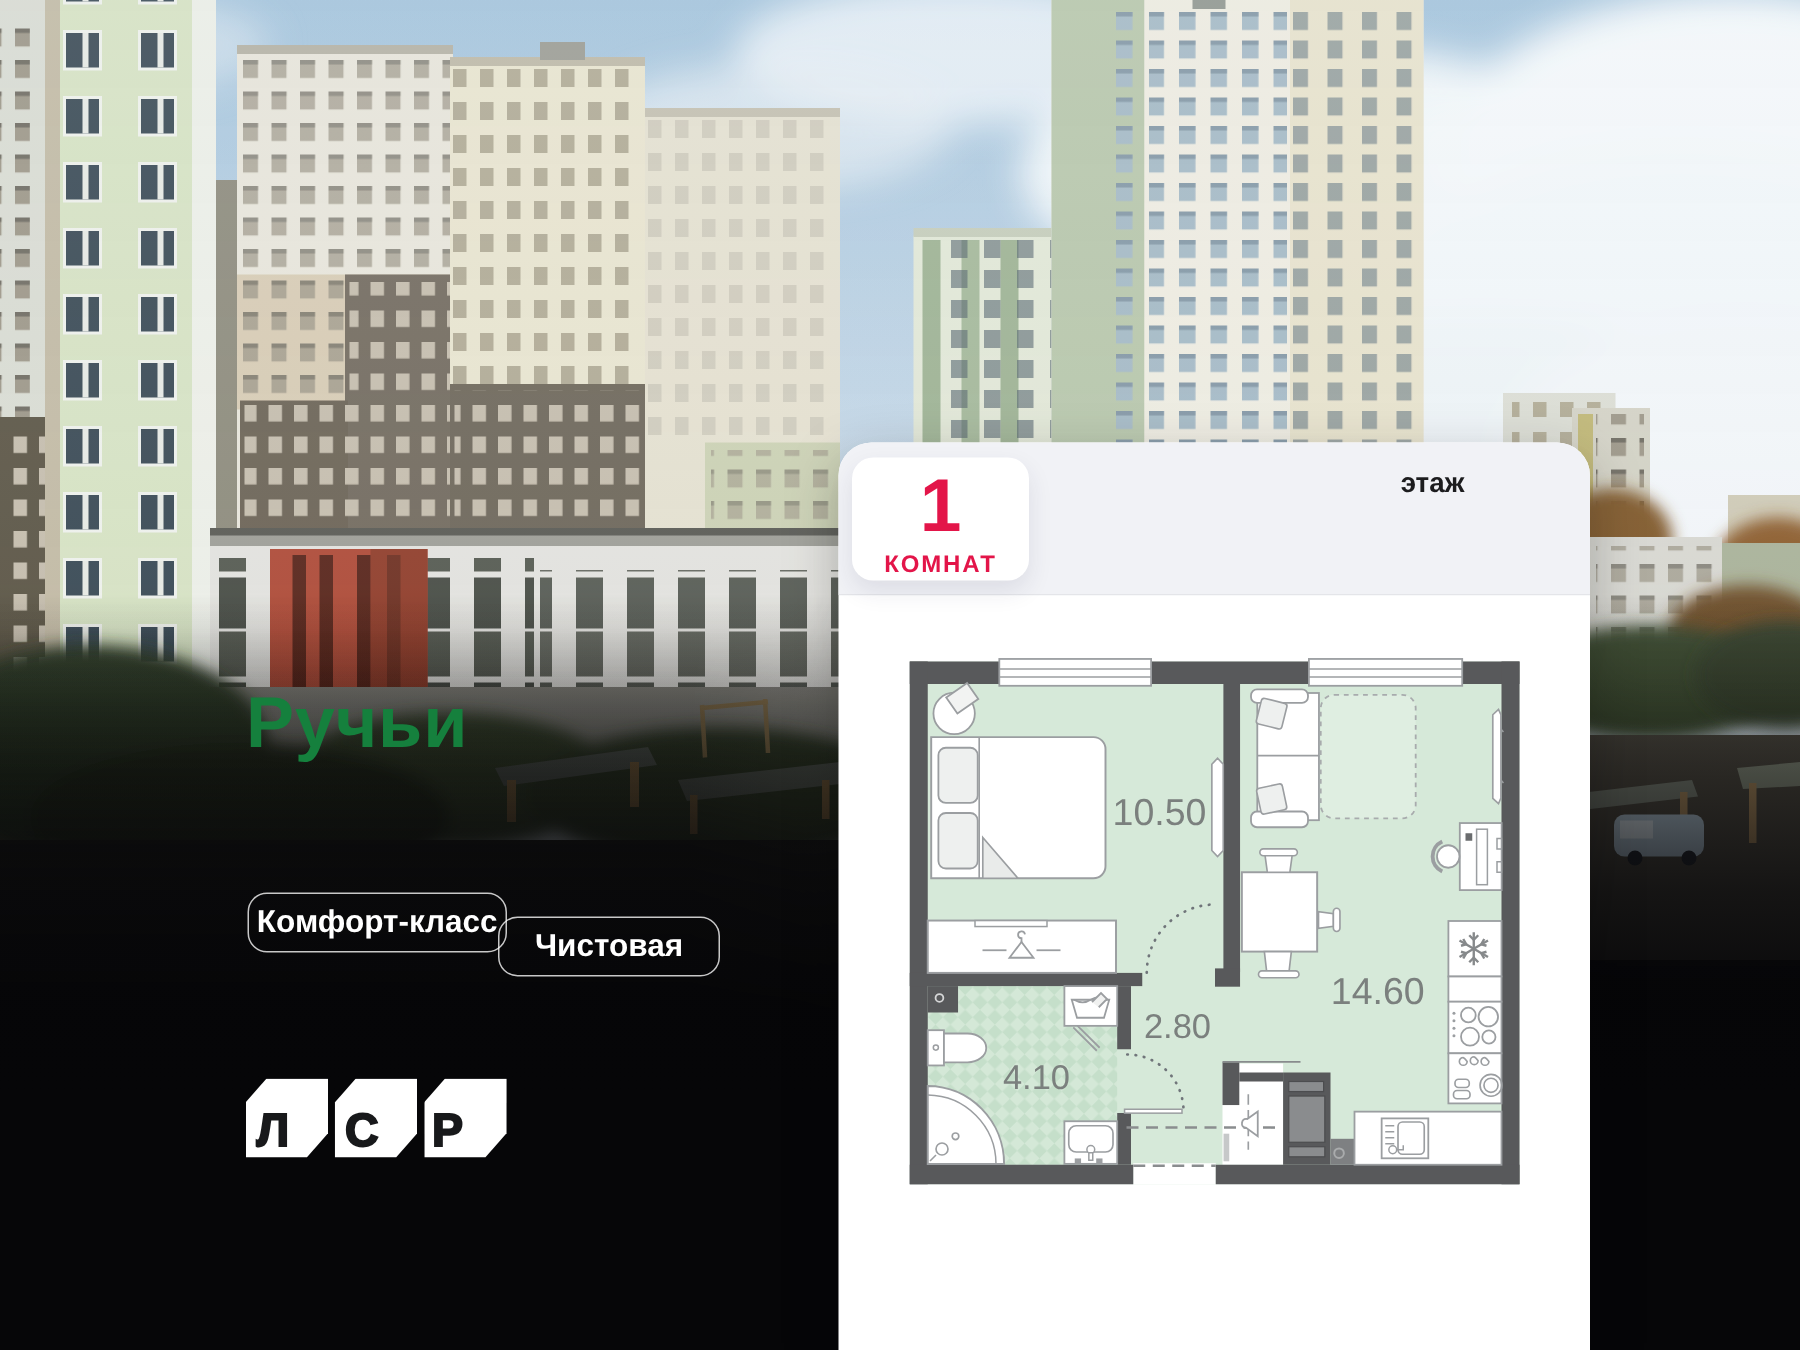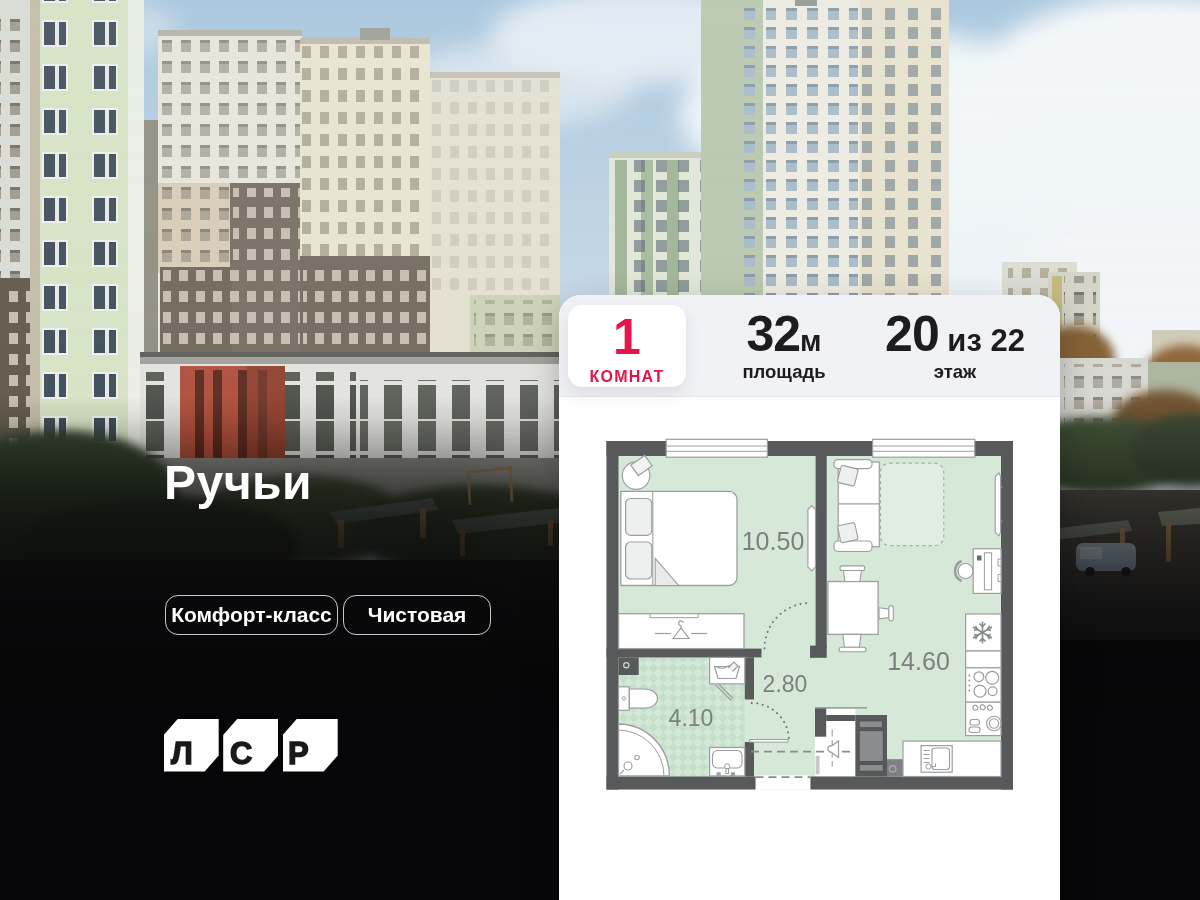--- a/index.html
+++ b/index.html
@@ -15,25 +15,25 @@
     border-bottom:1px solid #e4e5e9;}
   #roombox{position:absolute;left:9px;top:10px;width:118px;height:82px;background:#fff;border-radius:14px;
     box-shadow:0 7px 16px rgba(40,42,80,0.10);text-align:center;}
   #roombox .n{font-size:50px;font-weight:bold;color:#e31549;line-height:1;margin-top:7px;}
   #roombox .l{font-size:16px;font-weight:bold;color:#e31549;letter-spacing:1.2px;margin-top:6px;}
   .statcol{position:absolute;text-align:center;color:#1c1c1e;}
   .bignum{font-size:50px;font-weight:bold;line-height:1;letter-spacing:-1px;}
   .midnum{font-size:31px;font-weight:bold;}
   .smallm{font-size:29px;font-weight:bold;}
   .statlab{font-size:18.5px;font-weight:bold;margin-top:2px;}
-  #title{left:164px;top:455px;color:#ffffff;font-size:48px;font-weight:bold;letter-spacing:0.5px;}
+  #title{left:164px;top:455px;color:#15803d;font-size:48px;font-weight:bold;letter-spacing:0.5px;}
   .chip{position:absolute;top:595px;height:38px;border:1.5px solid rgba(255,255,255,0.78);border-radius:13px;
     color:#fff;font-size:21px;font-weight:bold;display:flex;align-items:center;justify-content:center;}
   #chip1{left:165px;width:171px;text-align:right;}
-  #chip2{left:343px;width:146px;}
+  #chip2{left:332px;width:146px;margin-top:16px;}
   #redbtn{position:absolute;left:165px;top:645px;width:325px;height:46px;background:#e8194b;border-radius:14px;
     color:#fff;font-size:21.5px;font-weight:bold;display:flex;align-items:center;justify-content:center;}
   .tile{position:absolute;top:719px;width:55px;height:52.5px;background:#fff;
     clip-path:polygon(25.5% 0%, 100% 0%, 100% 69.5%, 74.5% 100%, 0% 100%, 0% 30.5%);}
   .tl{position:absolute;top:735.5px;font-size:31px;font-weight:bold;color:#18191b;-webkit-text-stroke:1.4px #18191b;}
 </style>
 </head>
 <body>
 <div id="stage">
 
@@ -238,27 +238,22 @@
 
 <div id="card" class="abs">
 
   <div id="stats">
 
     <div id="roombox">
       <div class="n">1</div>
       <div class="l">КОМНАТ</div>
     </div>
 
-    <div class="statcol" style="left:170px;top:14px;width:110px;">
-      <div><span class="bignum">32</span><span class="smallm">м</span></div>
-      <div class="statlab">площадь</div>
-    </div>
 
     <div class="statcol" style="left:316px;top:14px;width:160px;">
-      <div><span class="bignum">20</span><span class="midnum"> из 22</span></div>
       <div class="statlab">этаж</div>
     </div>
   </div>
 </div>
 
 <div id="title" class="abs">Ручьи</div>
 
 <div id="chip1" class="chip">Комфорт-класс</div>
 
 <div id="chip2" class="chip">Чистовая</div>

